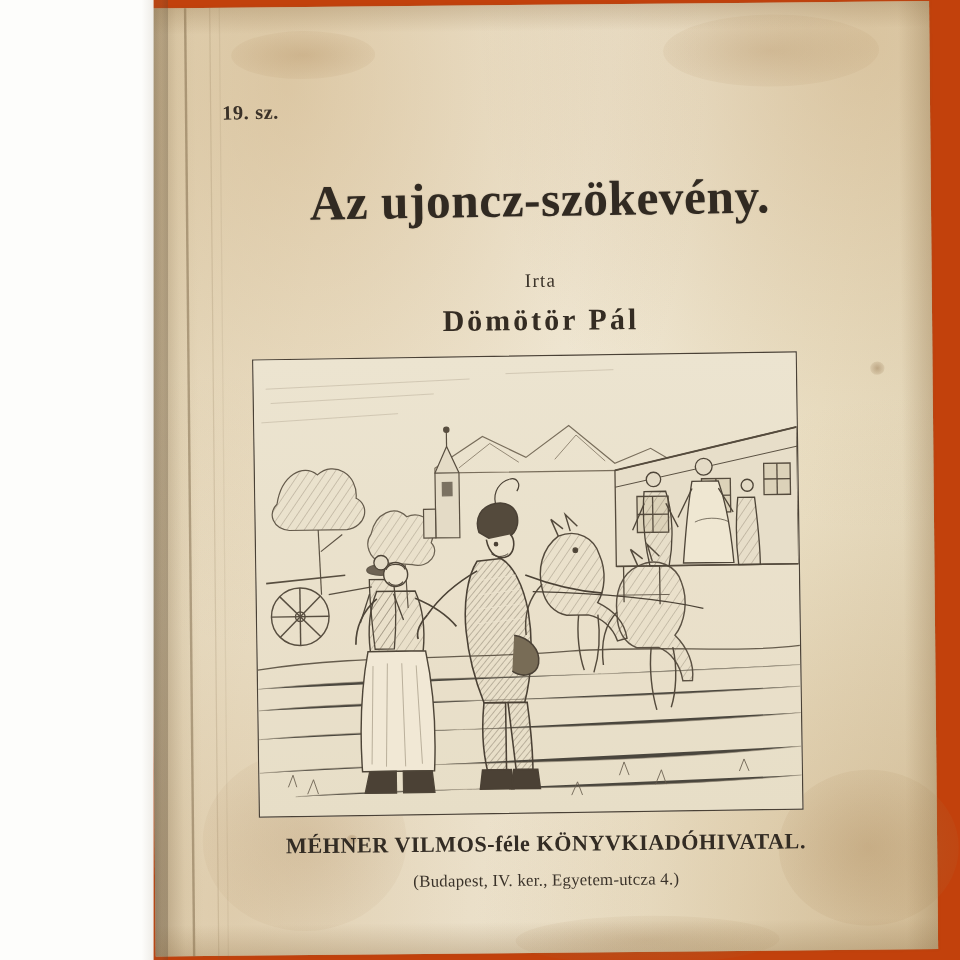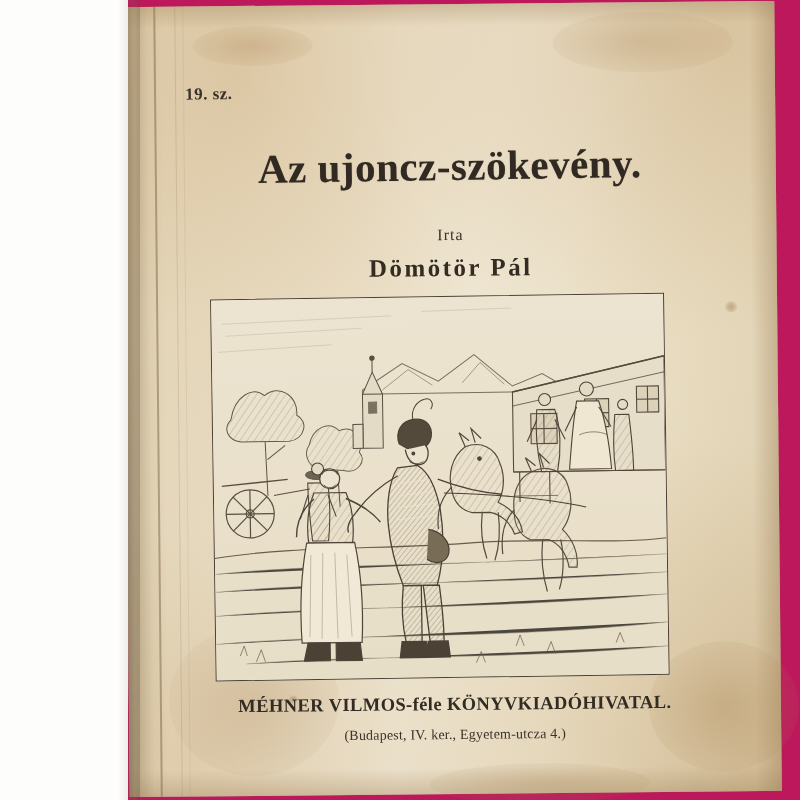--- a/index.html
+++ b/index.html
@@ -12,21 +12,21 @@
     height: 800px;
     overflow: hidden;
     font-family: "Liberation Serif", serif;
   }
 
   
   #scan {
     position: relative;
     width: 800px;
     height: 800px;
-    background: #be185d;
+    background: #c2410c;
   }
 
   
   #cover {
     position: absolute;
     left: 126px;
     top: 4px;
     width: 652px;
     height: 790px;
     background:

